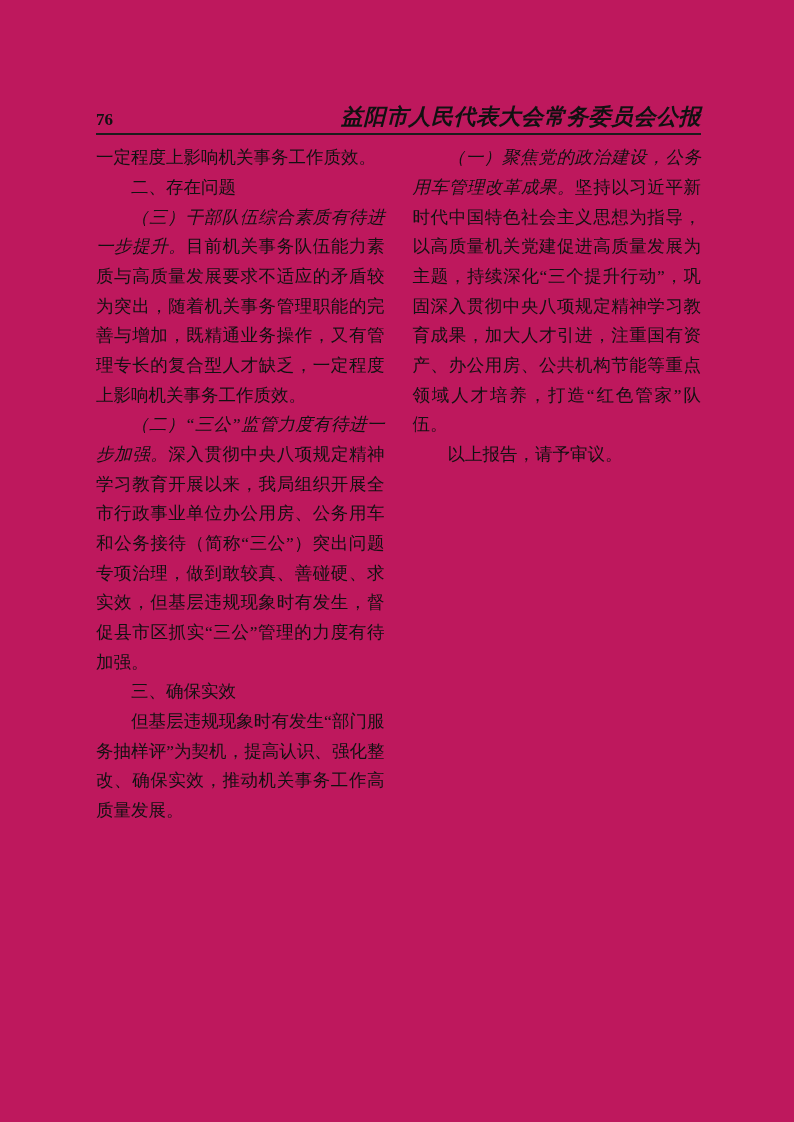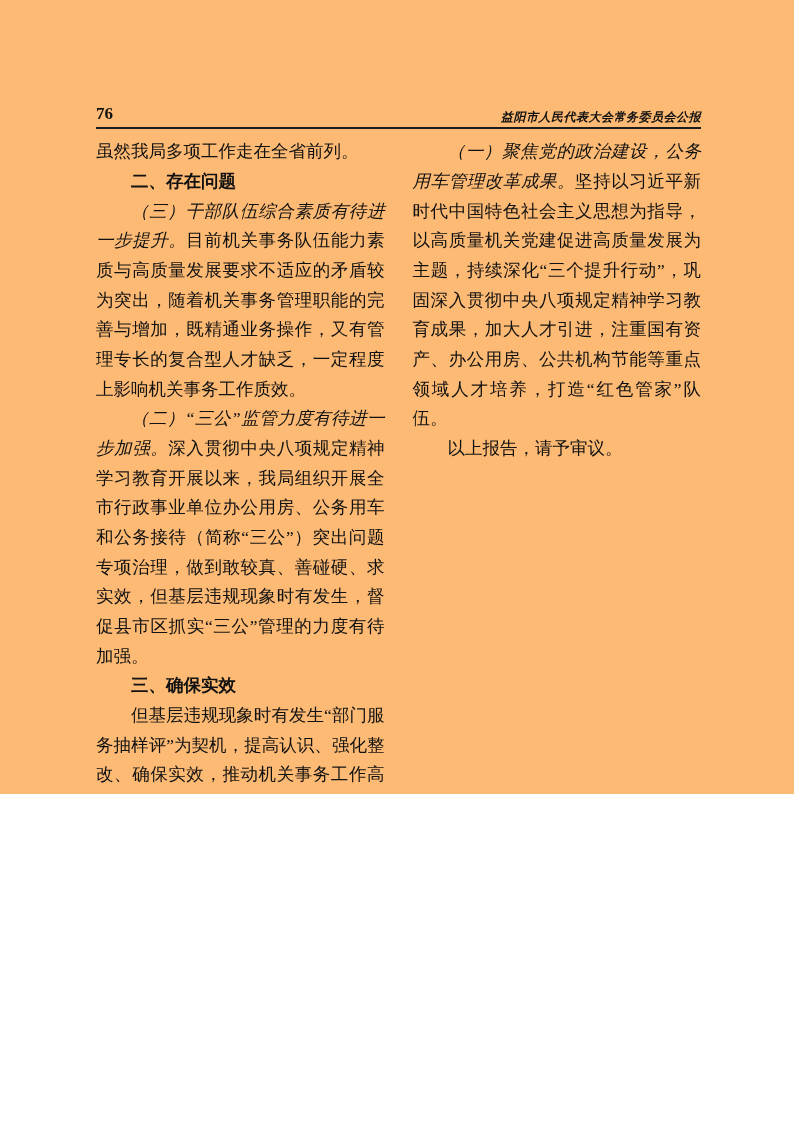--- a/index.html
+++ b/index.html
@@ -3,22 +3,22 @@
 <meta charset="utf-8">
 <style>
   html, body {
     margin: 0;
     padding: 0;
     background: #ffffff;
   }
   .page {
     position: relative;
     width: 794px;
-    height: 794px;
-    background: #fdba74;
+    height: 1122px;
+    background: #be185d;
     overflow: hidden;
     font-family: "Liberation Serif", serif;
     color: #111111;
   }
   .content {
     position: absolute;
     left: 96px;
     top: 104px;
     width: 605px;
   }
@@ -28,21 +28,21 @@
     align-items: flex-end;
     padding-bottom: 3px;
     border-bottom: 2.2px solid #1c1c1c;
   }
   .page-number {
     font-size: 17px;
     font-weight: bold;
     line-height: 1.2;
   }
   .journal-title {
-    font-size: 12px;
+    font-size: 22px;
     font-weight: bold;
     font-style: italic; 
     line-height: 1.2;
     letter-spacing: 0.5px;
   }
   .columns {
     display: flex;
     gap: 28px;
     margin-top: 8px;
   }
@@ -54,39 +54,39 @@
   }
   .column p {
     margin: 0;
     text-indent: 2em;
   }
   .column p.no-indent {
     text-indent: 0;
   }
   .column p.heading {
     font-family: "Liberation Sans", sans-serif;
-    font-weight: bold;
+    font-weight: normal;
     font-size: 17.5px;
   }
   .lead {
     font-style: italic; 
   }
 </style>
 </head>
 <body>
 
 <div class="page">
   <div class="content">
     <div class="header-row">
       <span class="page-number">76</span>
       <span class="journal-title">益阳市人民代表大会常务委员会公报</span>
     </div>
     <div class="columns">
       <div class="column">
-          <p class="para no-indent">虽然我局多项工作走在全省前列。</p>
+          <p class="para no-indent">一定程度上影响机关事务工作质效。</p>
           <p class="heading">二、存在问题</p>
           <p class="para"><span class="lead">（三）干部队伍综合素质有待进一步提升。</span>目前机关事务队伍能力素质与高质量发展要求不适应的矛盾较为突出，随着机关事务管理职能的完善与增加，既精通业务操作，又有管理专长的复合型人才缺乏，一定程度上影响机关事务工作质效。</p>
           <p class="para"><span class="lead">（二）“三公”监管力度有待进一步加强。</span>深入贯彻中央八项规定精神学习教育开展以来，我局组织开展全市行政事业单位办公用房、公务用车和公务接待（简称“三公”）突出问题专项治理，做到敢较真、善碰硬、求实效，但基层违规现象时有发生，督促县市区抓实“三公”管理的力度有待加强。</p>
           <p class="heading">三、确保实效</p>
           <p class="para">但基层违规现象时有发生“部门服务抽样评”为契机，提高认识、强化整改、确保实效，推动机关事务工作高质量发展。</p>
         </div>
       <div class="column">
           <p class="para"><span class="lead">（一）聚焦党的政治建设，公务用车管理改革成果。</span>坚持以习近平新时代中国特色社会主义思想为指导，以高质量机关党建促进高质量发展为主题，持续深化“三个提升行动”，巩固深入贯彻中央八项规定精神学习教育成果，加大人才引进，注重国有资产、办公用房、公共机构节能等重点领域人才培养，打造“红色管家”队伍。</p>
           <p class="para">以上报告，请予审议。</p>
         </div>

